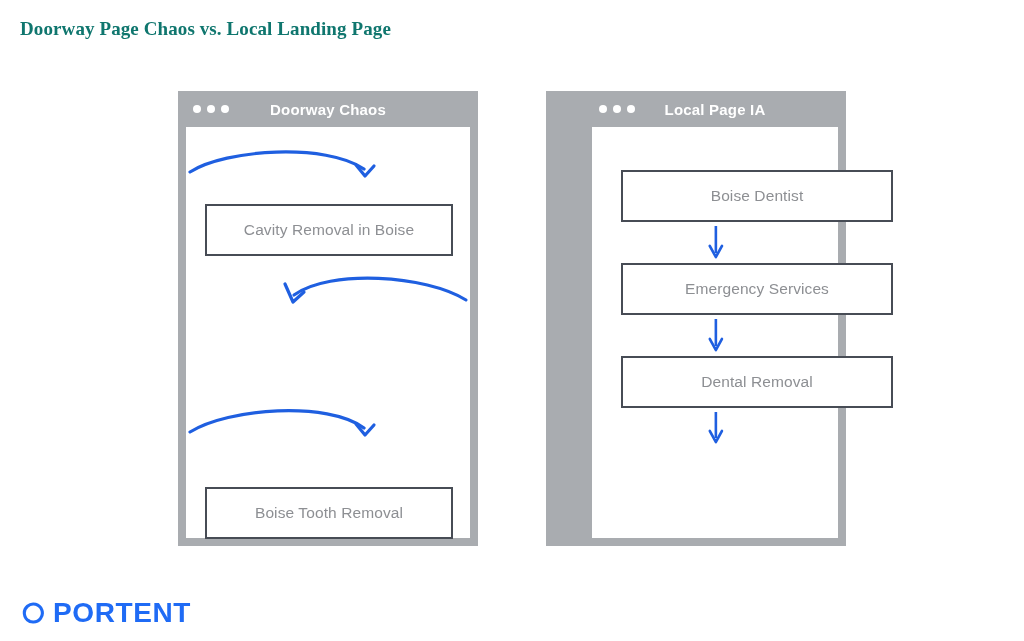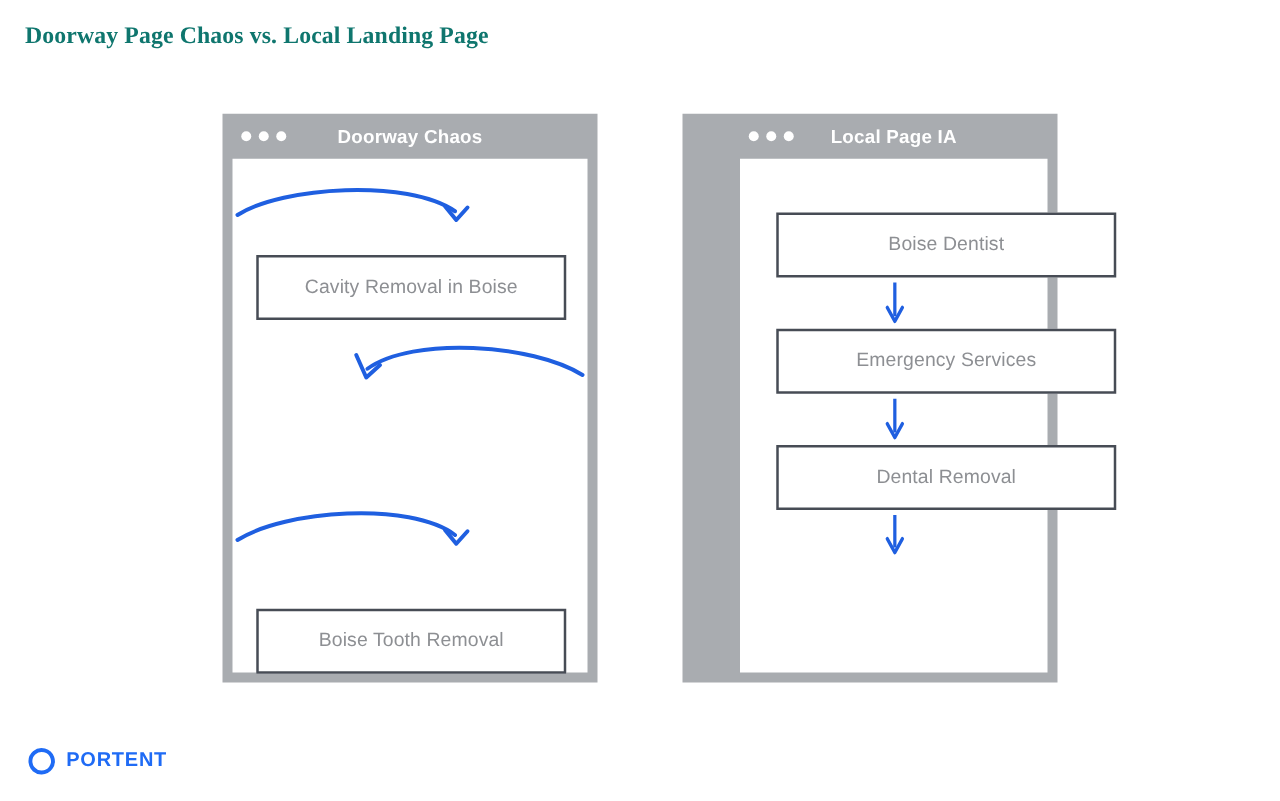--- a/index.html
+++ b/index.html
@@ -117,21 +117,21 @@
   .logo {
     position: absolute;
     left: 21px;
     top: 597px;
     display: flex;
     align-items: center;
     gap: 8px;
   }
   .logo-text {
     color: #1f6bf5;
-    font-size: 16px;
+    font-size: 28px;
     font-weight: bold;
     letter-spacing: 0.6px;
   }
 </style>
 </head>
 <body>
 
 <div class="page-title">Doorway Page Chaos vs. Local Landing Page</div>
 
 <div class="panel panel--left">

